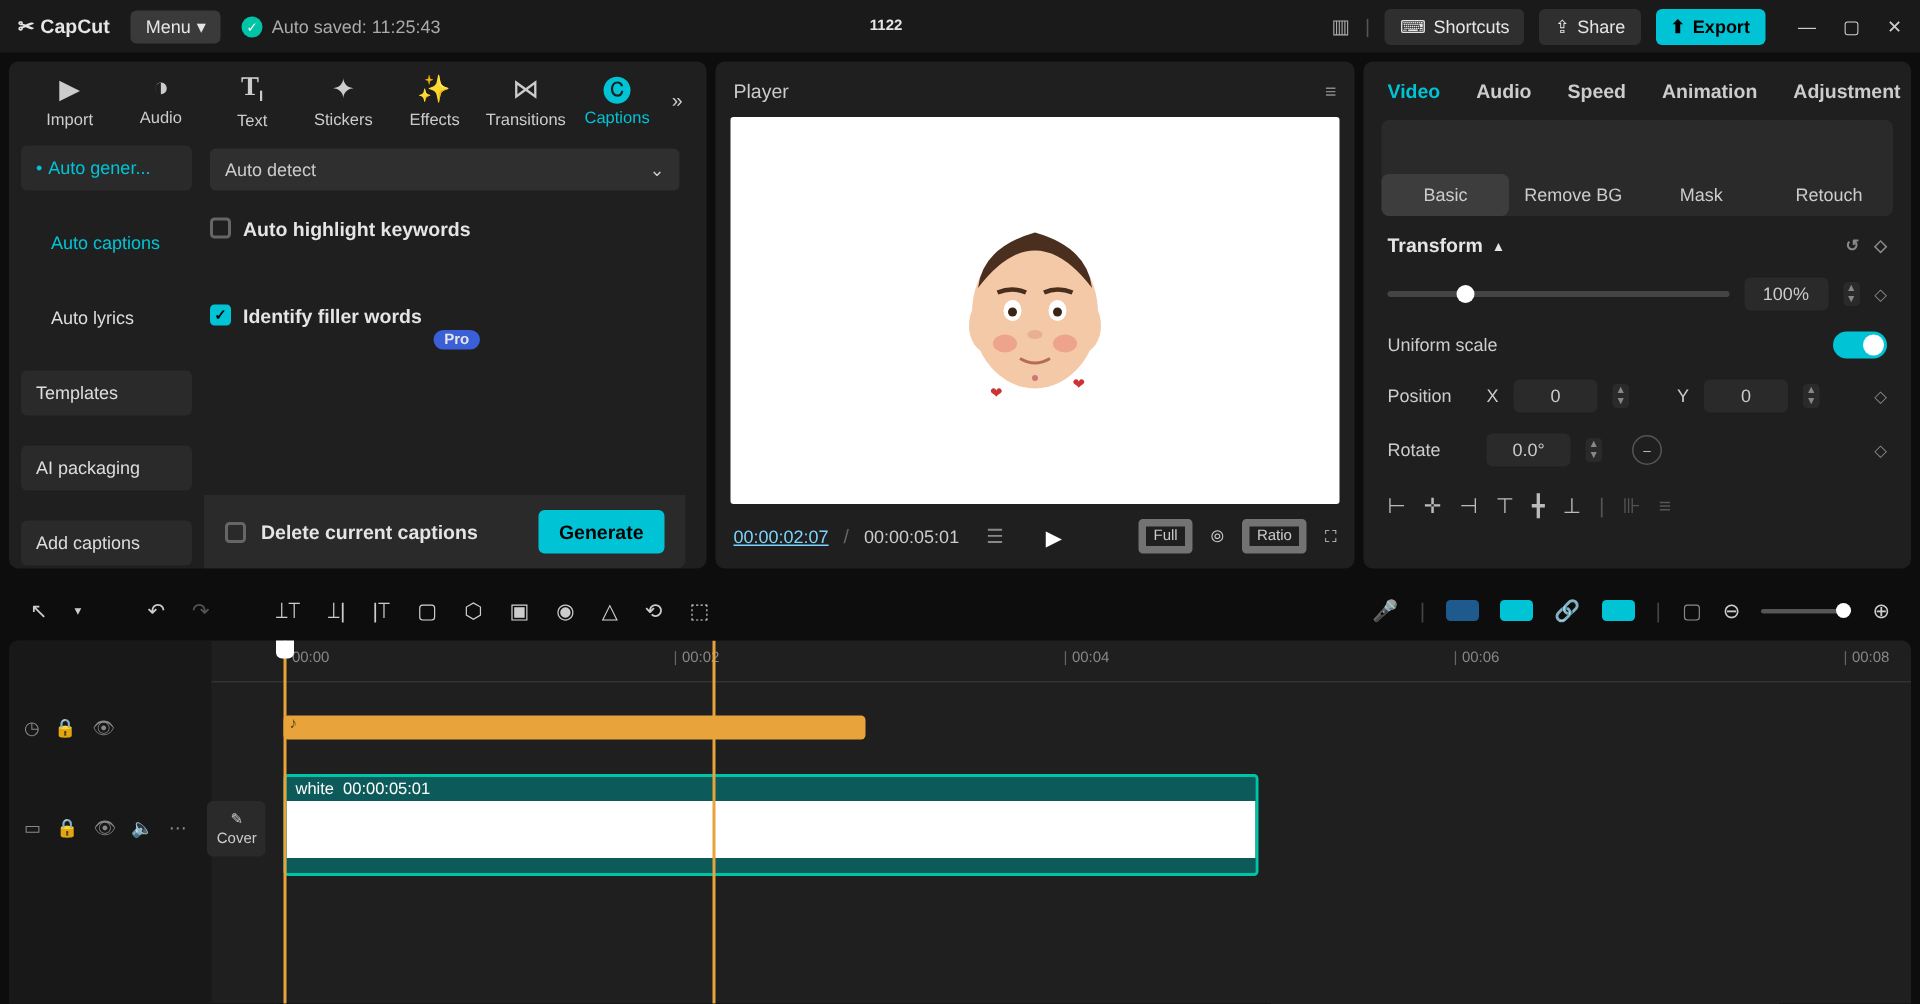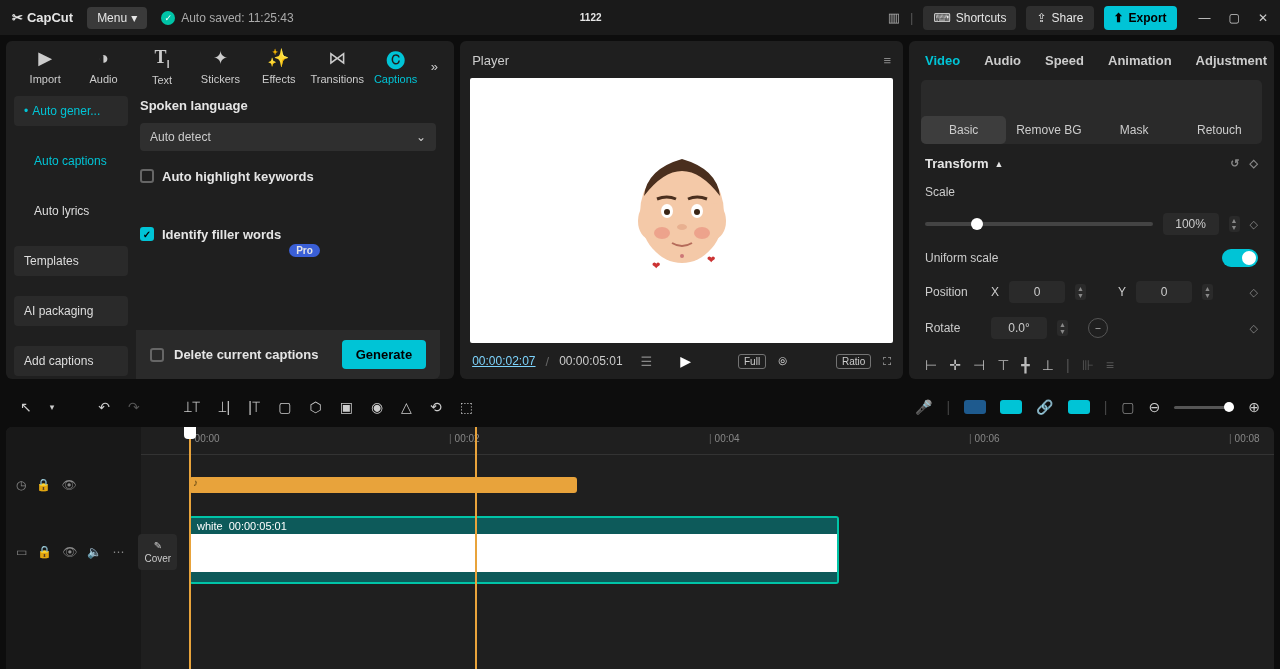--- a/index.html
+++ b/index.html
@@ -36,21 +36,21 @@
 .left-footer { margin-top:auto; display:flex; align-items:center; gap:10px; background:#2a2a2a; margin:0 -4px -10px -4px; padding:10px 14px; border-radius:0 0 6px 0; }
 .gen-btn { margin-left:auto; background:#00c4d6; color:#000; font-weight:600; border:none; padding:7px 14px; border-radius:4px; font-size:13px; }
 .player-panel { flex:1; display:flex; flex-direction:column; padding:8px 10px; }
 .player-head { display:flex; justify-content:space-between; align-items:center; padding:4px 2px 10px; font-size:13px; color:#ccc; }
 .preview { flex:1; background:#fff; border-radius:2px; display:flex; align-items:center; justify-content:center; position:relative; }
 .face { width:120px; height:140px; position:relative; }
 .player-controls { display:flex; align-items:center; padding:10px 2px 2px; gap:10px; }
 .time-cur { color:#7dd3fc; font-size:12px;text-decoration:underline; }
 .time-dur { color:#ccc; font-size:12px; }
 .pc-right { margin-left:auto; display:flex; gap:12px; color:#ccc; font-size:11px; align-items:center; }
-.ratio-box { border:1px solid #737373; border-radius:3px; padding:1px 5px; font-size:10px;margin-left:37px; }
+.ratio-box { border:5px solid #737373; border-radius:3px; padding:1px 5px; font-size:10px; }
 .right-panel { width:365px; display:flex; flex-direction:column; padding:0; }
 .rtabs { display:flex; padding:12px 16px 8px; gap:24px; font-size:13px; font-weight:600; align-items:center; }
 .rtab { color:#ccc; cursor:pointer; }
 .rtab.active { color:#00c4d6; }
 .subtabs { display:flex; background:#2a2a2a; margin:4px 12px 0; border-radius:5px; }
 .subtab { flex:1; text-align:center; padding:7px 0; font-size:12px; color:#ccc; border-radius:5px; cursor:pointer;margin-top:36px; }
 .subtab.active { background:#3d3d3d; }
 .insp { padding:12px 16px; display:flex; flex-direction:column; gap:14px; }
 .insp-head { display:flex; align-items:center; gap:6px; font-size:13px; font-weight:600; }
 .insp-row { display:flex; align-items:center; gap:10px; font-size:12px; color:#ccc; }
@@ -169,21 +169,20 @@
     <div class="left-body">
       <div class="left-sidebar">
         <div class="sb-item active dot">Auto gener...</div>
         <div class="sb-item" style="color:#00c4d6;padding-left:20px;">Auto captions</div>
         <div class="sb-item" style="padding-left:20px;">Auto lyrics</div>
         <div class="sb-item" style="background:#2a2a2a;">Templates</div>
         <div class="sb-item" style="background:#2a2a2a;">AI packaging</div>
         <div class="sb-item" style="background:#2a2a2a;">Add captions</div>
       </div>
       <div class="left-content">
-        <div class="lc-label">Spoken language</div>
         <div class="select-box">
           <span>Auto detect</span>
             <span>⌄</span>
         </div>
         <div class="chk-row">
           <span class="chk"></span>
           <span>Auto highlight keywords</span>
         </div>
         <div class="chk-row" style="margin-top:28px;">
           <span class="chk on">✓</span>
@@ -258,21 +257,20 @@
     </div>
     <div class="insp">
       <div class="insp-head">
         <span>Transform</span>
           <span style="font-size:9px;">▲</span>
         <span style="margin-left:auto;display:flex;gap:10px;">
           <span class="kf-ic">↺</span>
           <span class="kf-ic">◇</span>
         </span>
       </div>
-      <div style="font-size:12px;color:#ccc;">Scale</div>
       <div class="insp-row">
         <div class="slider">
             <div class="thumb"></div>
           </div>
         <span class="num-box">100%</span>
         <span class="stepper">▲<br>▼</span>
         <span class="kf-ic">◇</span>
       </div>
       <div class="insp-row">
         <span>Uniform scale</span>

